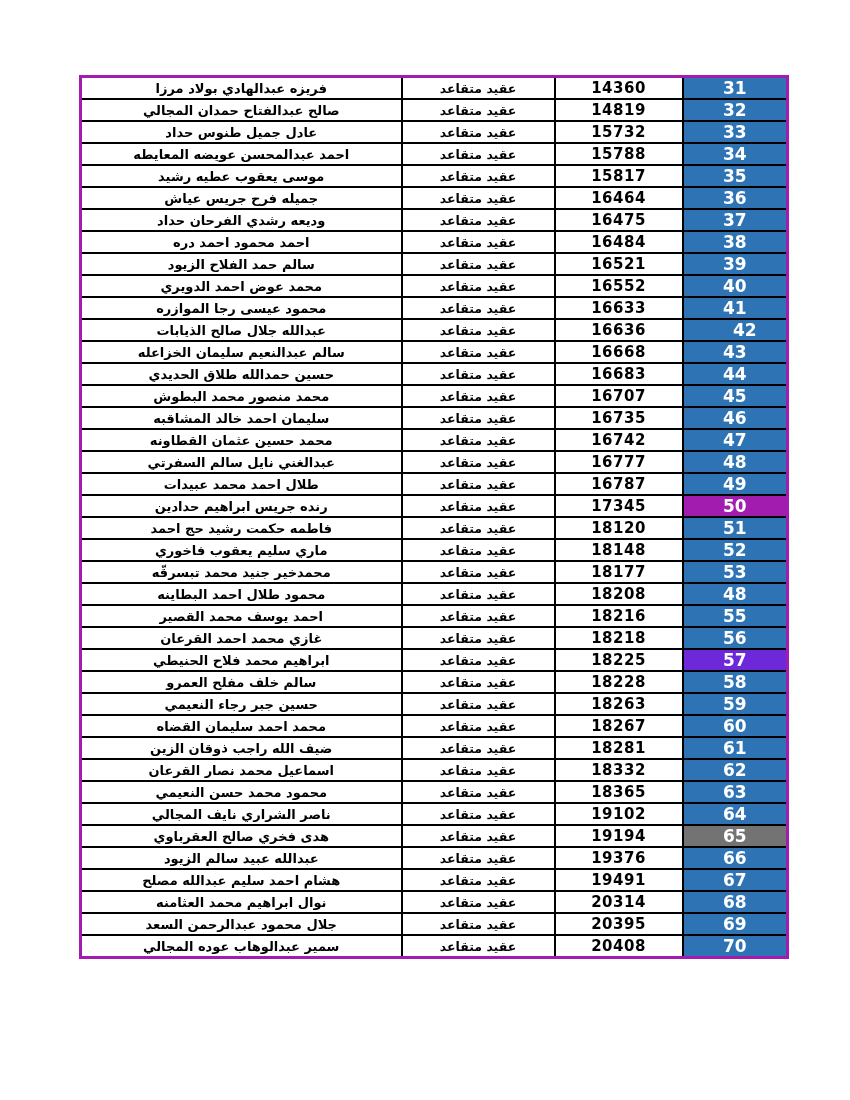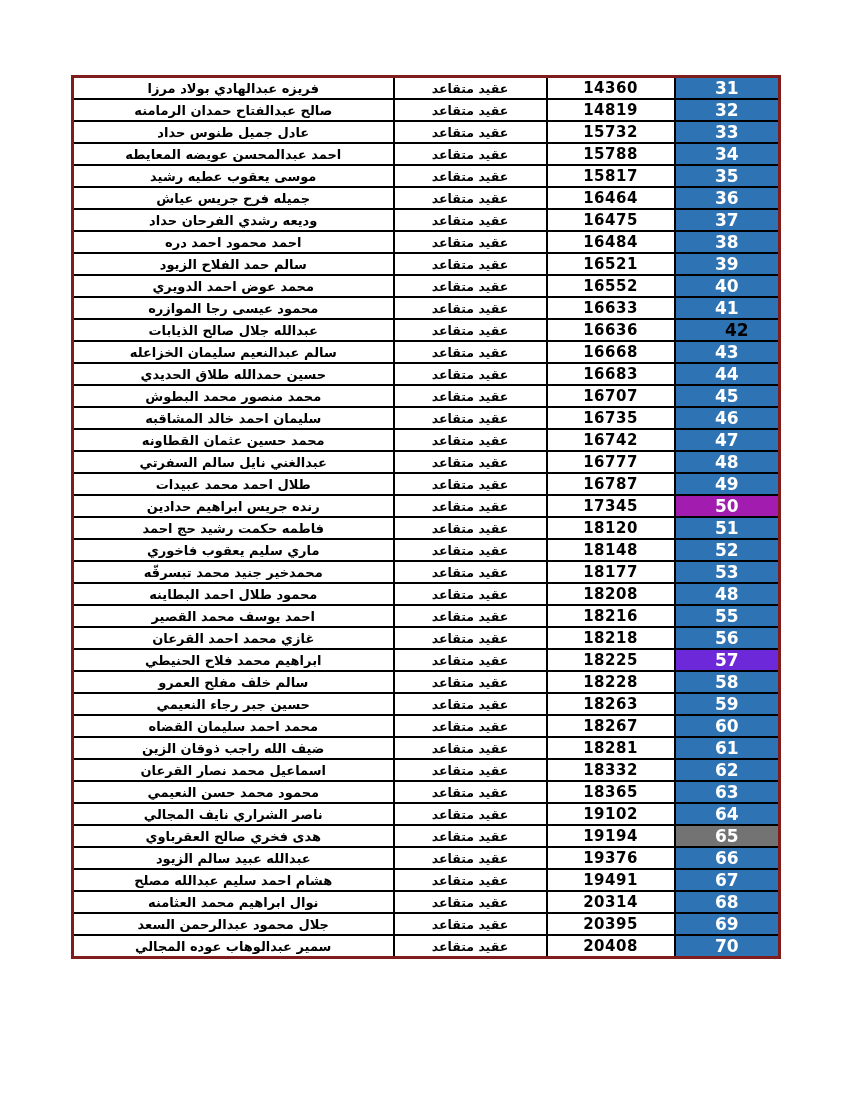--- a/index.html
+++ b/index.html
@@ -12,26 +12,26 @@
   }
   .page {
     position: relative;
     width: 850px;
     height: 1100px;
     background: #ffffff;
     overflow: hidden;
   }
   table.roster {
     position: absolute;
-    left: 71px;
+    left: 79px;
     top: 75px;
     width: 707px;
     border-collapse: collapse;
     table-layout: fixed;
-    border: 3px solid #7f1d1d;
+    border: 3px solid #a21caf;
   }
   table.roster td {
     border: 2px solid #000000;
     height: 21.35px;
     padding: 0 4px;
     vertical-align: middle;
     text-align: center;
     overflow: hidden;
     white-space: nowrap;
     box-sizing: border-box;
@@ -72,21 +72,21 @@
       <col style="width:105px">
     </colgroup>
     <tbody>
         <tr>
     <td class="cell-name">فريزه عبدالهادي بولاد مرزا</td>
     <td class="cell-rank">عقيد متقاعد</td>
     <td class="cell-number">14360</td>
     <td class="cell-index" style="background: rgb(46, 116, 181); color: rgb(255, 255, 255);">31</td>
   </tr>
         <tr>
-    <td class="cell-name">صالح عبدالفتاح حمدان الرمامنه</td>
+    <td class="cell-name">صالح عبدالفتاح حمدان المجالي</td>
     <td class="cell-rank">عقيد متقاعد</td>
     <td class="cell-number">14819</td>
     <td class="cell-index" style="background: rgb(46, 116, 181); color: rgb(255, 255, 255);">32</td>
   </tr>
         <tr>
     <td class="cell-name">عادل جميل طنوس حداد</td>
     <td class="cell-rank">عقيد متقاعد</td>
     <td class="cell-number">15732</td>
     <td class="cell-index" style="background: rgb(46, 116, 181); color: rgb(255, 255, 255);">33</td>
   </tr>
@@ -135,21 +135,21 @@
         <tr>
     <td class="cell-name">محمود عيسى رجا الموازره</td>
     <td class="cell-rank">عقيد متقاعد</td>
     <td class="cell-number">16633</td>
     <td class="cell-index" style="background: rgb(46, 116, 181); color: rgb(255, 255, 255);">41</td>
   </tr>
         <tr>
     <td class="cell-name">عبدالله جلال صالح الذيابات</td>
     <td class="cell-rank">عقيد متقاعد</td>
     <td class="cell-number">16636</td>
-    <td class="cell-index" style="background: rgb(46, 116, 181); color: #000000; padding-left: 24px;">42</td>
+    <td class="cell-index" style="background: rgb(46, 116, 181); color: #ffffff; padding-left: 24px;">42</td>
   </tr>
         <tr>
     <td class="cell-name">سالم عبدالنعيم سليمان الخزاعله</td>
     <td class="cell-rank">عقيد متقاعد</td>
     <td class="cell-number">16668</td>
     <td class="cell-index" style="background: rgb(46, 116, 181); color: rgb(255, 255, 255);">43</td>
   </tr>
         <tr>
     <td class="cell-name">حسين حمدالله طلاق الحديدي</td>
     <td class="cell-rank">عقيد متقاعد</td>

